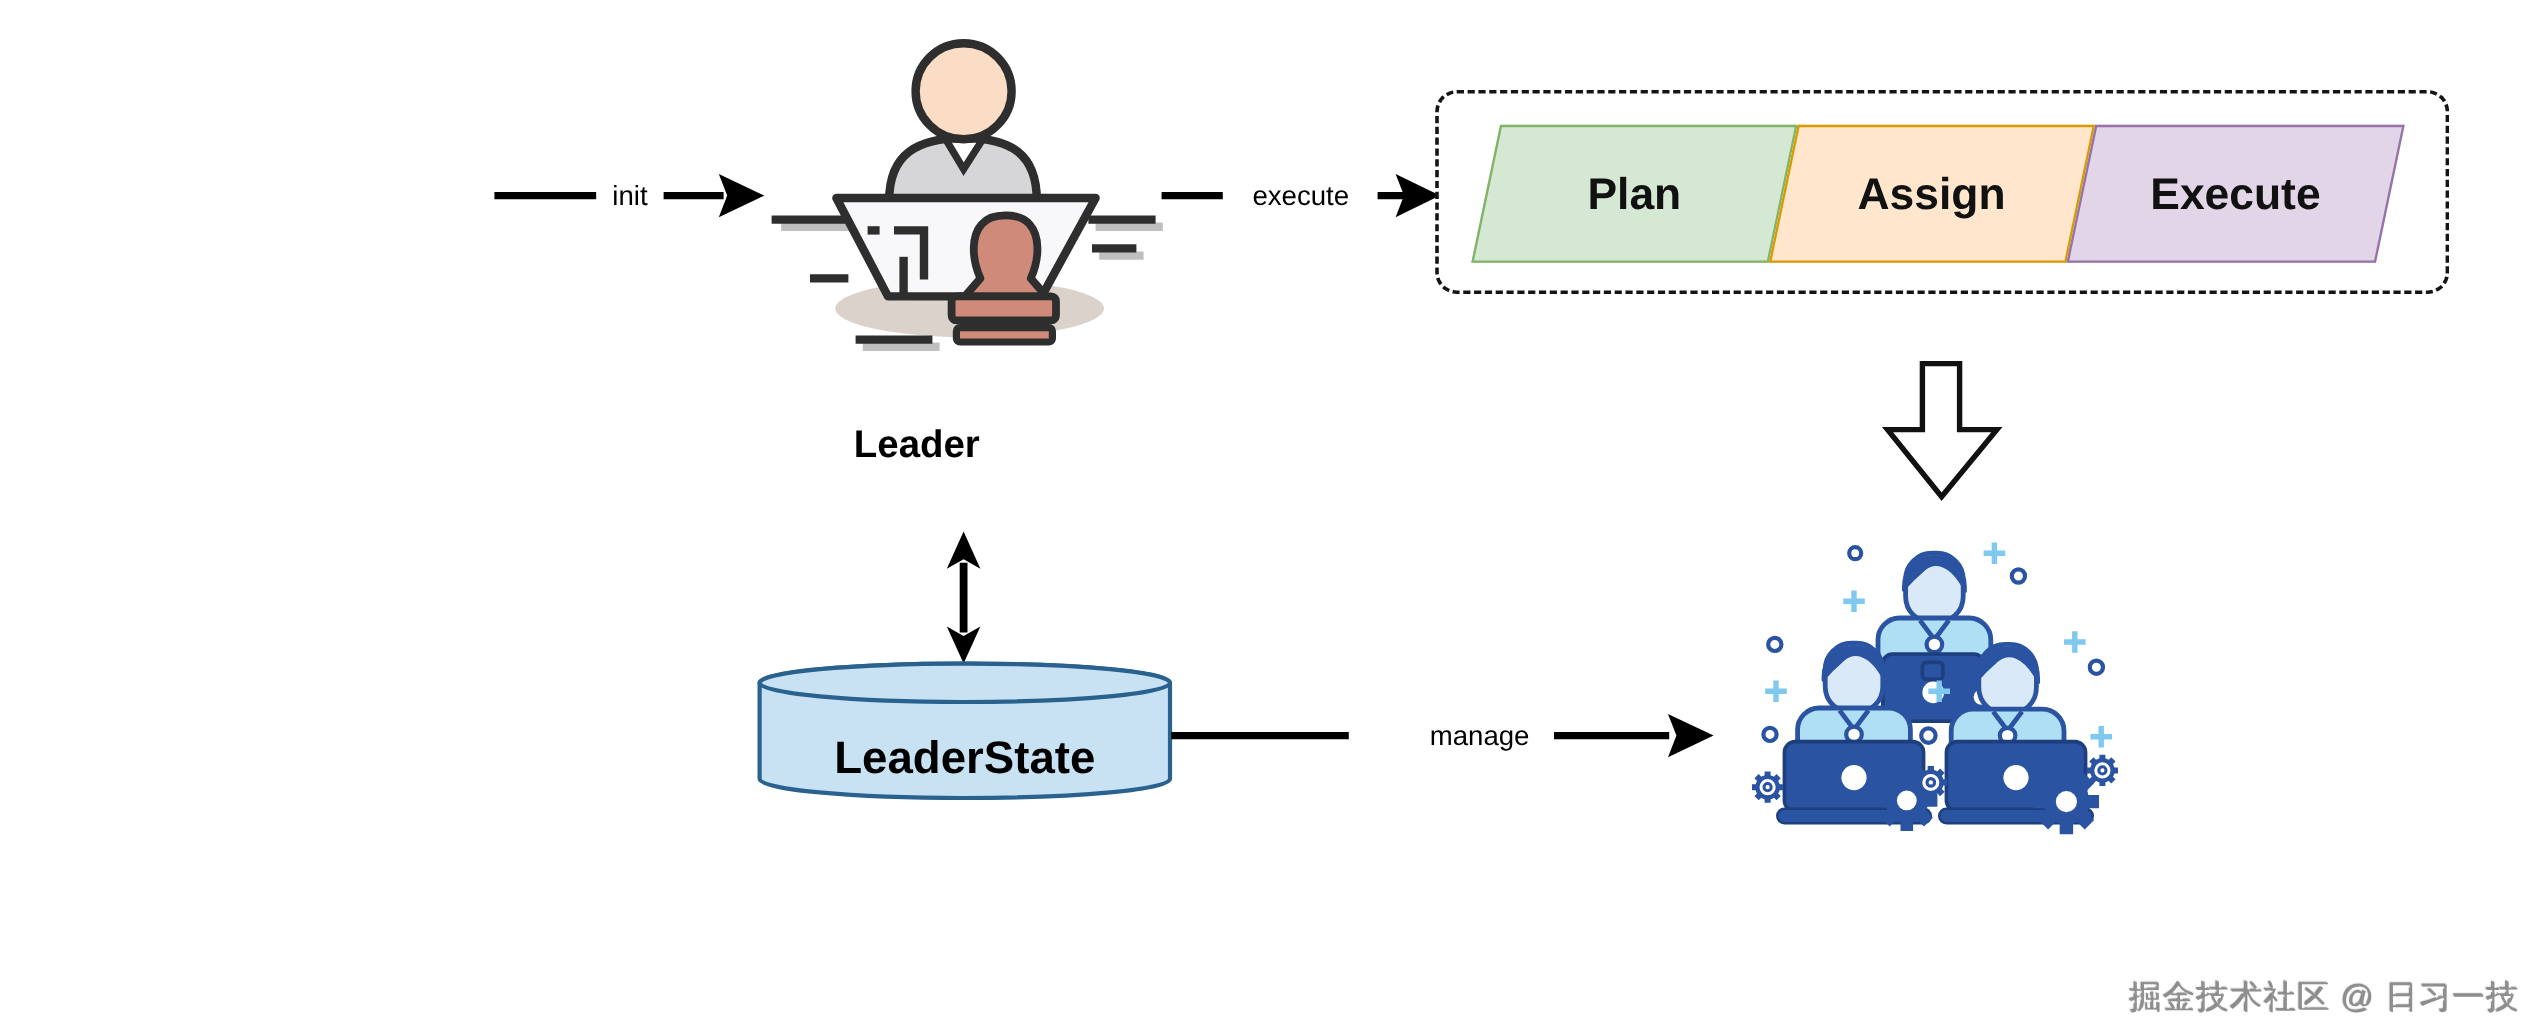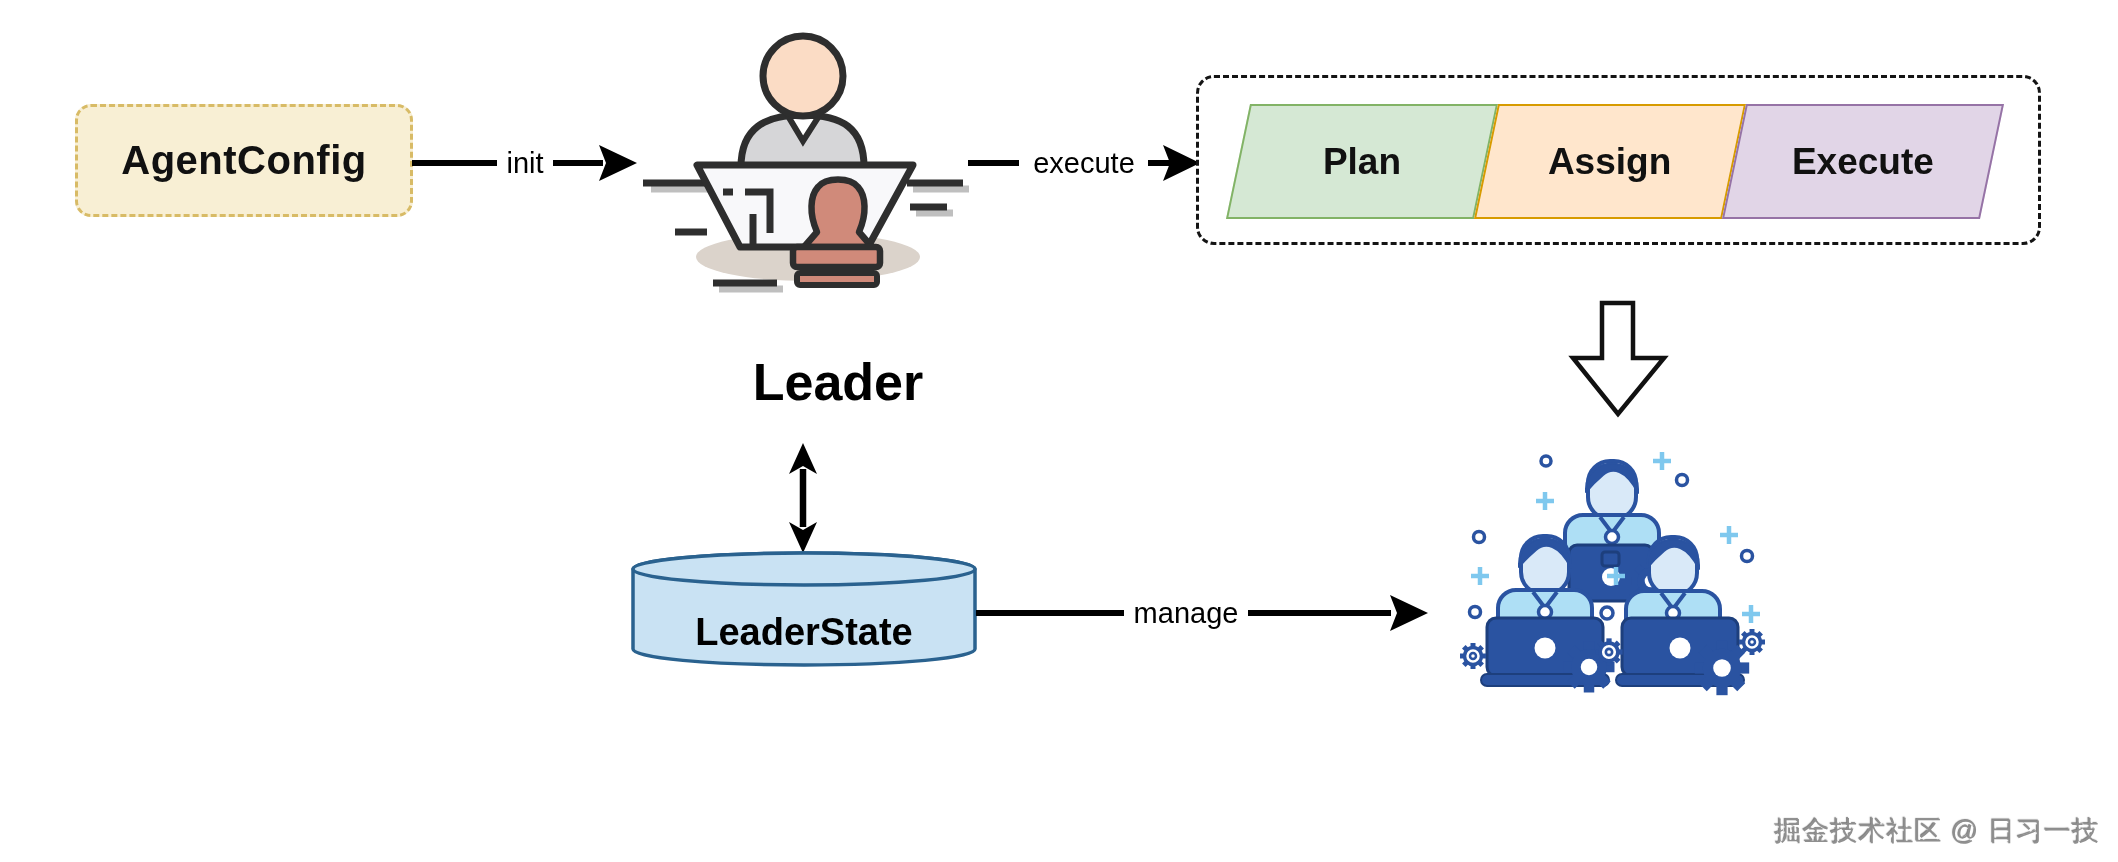--- a/index.html
+++ b/index.html
@@ -24,46 +24,43 @@
     position:absolute;top:104px;height:115px;box-sizing:border-box;
     transform:skewX(-11.8deg);border:2.5px solid;
     display:flex;align-items:center;justify-content:center;
   }
   .pg span{transform:skewX(11.8deg);font-weight:bold;font-size:37px;}
   .pg-plan{left:1238px;width:248px;background:#d5e8d4;border-color:#82b366;}
   .pg-assign{left:1486px;width:248px;background:#ffe6cc;border-color:#d79b00;}
   .pg-execute{left:1734px;width:258px;background:#e1d5e7;border-color:#9673a6;}
   
   .edge-label{
-    text-align:center;font-size:29px;color:#000;line-height:32px;background:#fff;
+    text-align:center;font-size:23px;color:#000;line-height:32px;background:#fff;
   }
   .node-label{
     text-align:center;font-weight:bold;color:#000;
   }
-  .lbl-leader{left:733px;top:352px;width:210px;font-size:52px;}
+  .lbl-leader{left:659px;top:352px;width:210px;font-size:32px;}
   .lbl-experts{left:1513px;top:763px;width:210px;font-size:40px;}
   .lbl-leaderstate{left:654px;top:599px;width:300px;font-size:38px;margin-top:12px;}
   .lbl-init{left:497px;top:147px;width:56px;}
   .lbl-execute{left:1020px;top:147px;width:128px;}
-  .lbl-manage{left:1124px;top:597px;width:124px;}
+  .lbl-manage{left:1171px;top:597px;width:124px;}
   .watermark{
     right:18px;top:813px;font-size:27px;color:#8f8f8f;
     text-shadow:2px 2px 1px #ffffff,-1px -1px 1px #7b7b7b;
     letter-spacing:1px;
   }
   svg{display:block;}
 </style>
 </head>
 <body>
 
 <div class="canvas">
 
-  <div class="abs agent-config">
-    <span>AgentConfig</span>
-  </div>
 
   <svg class="abs" style="left:405px;top:138px" width="240" height="50" viewBox="405 138 240 50">
     <line x1="412" y1="163" x2="497" y2="163" stroke="#000" stroke-width="6"></line>
     <line x1="551" y1="163" x2="603" y2="163" stroke="#000" stroke-width="6"></line>
     <polygon points="637,163 599,145 606,163 599,181" fill="#000"></polygon>
   </svg>
   <div class="abs edge-label lbl-init">init</div>
 
   <svg class="abs" style="left:615px;top:20px" width="400" height="290" viewBox="615 20 400 290">
     <ellipse cx="808" cy="257" rx="112" ry="24" fill="#dbd3cb"></ellipse>

